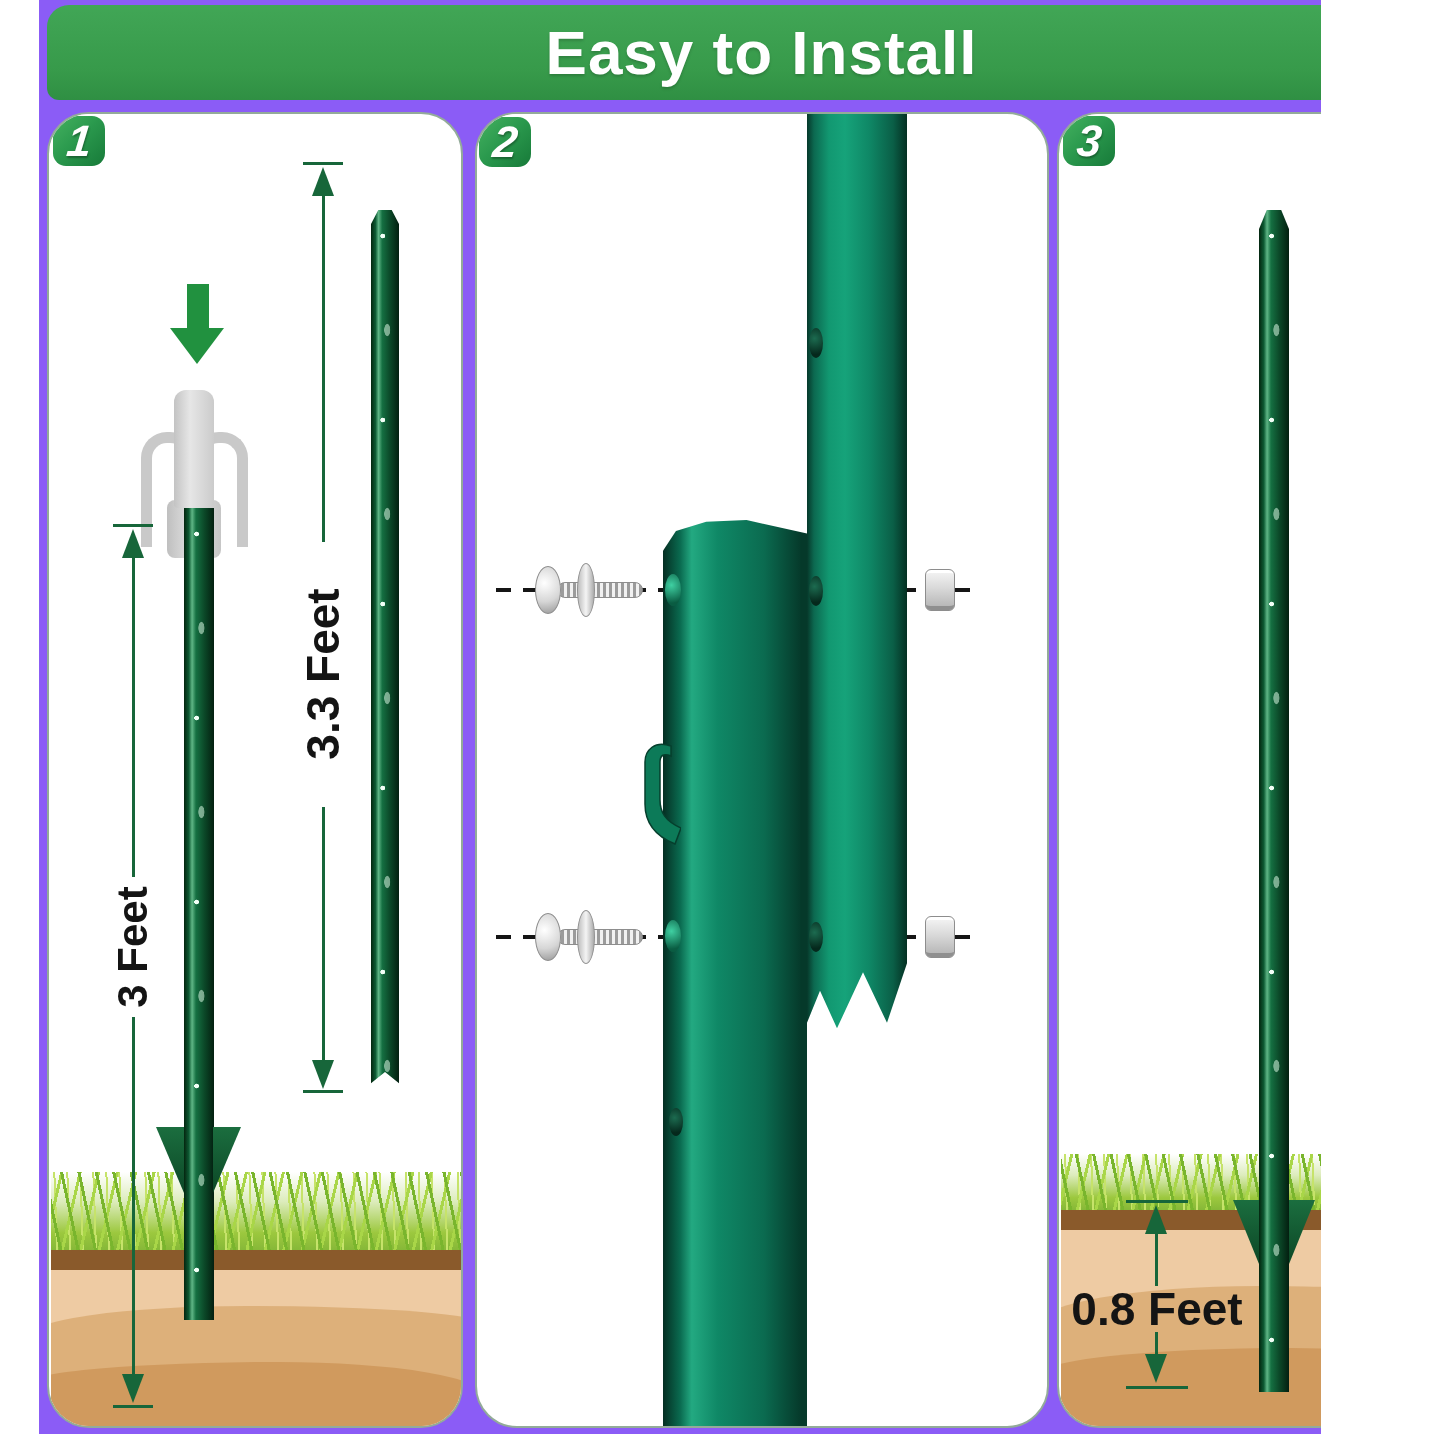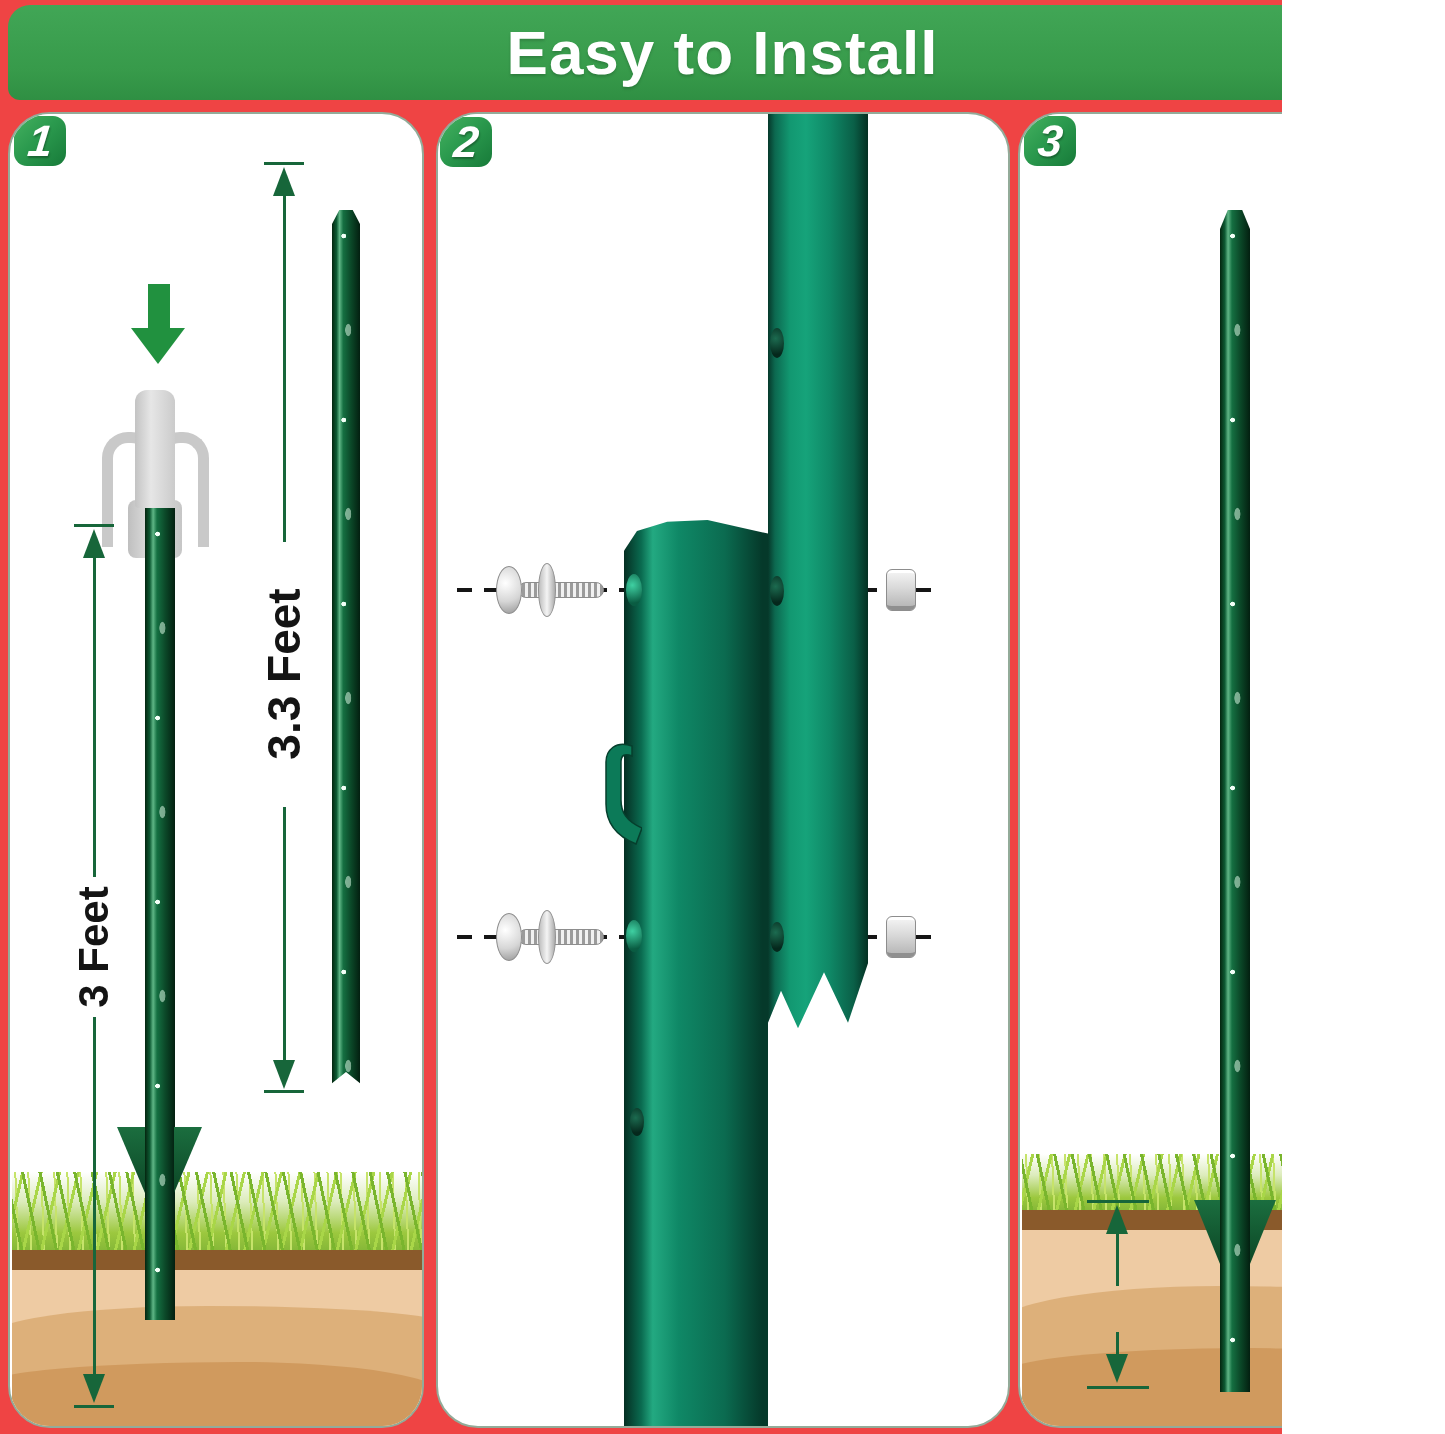--- a/index.html
+++ b/index.html
@@ -1,22 +1,23 @@
 <!DOCTYPE html>
 <html><head>
 <meta charset="utf-8">
 <style>
   :root{
     --dim:#17663a;
     --ink:#141414;
   }
   html,body{margin:0;padding:0;background:#fff;}
   .canvas{
-    position:relative;width:1282px;height:1434px;background:#ef4444;overflow:hidden;
+    position:relative;width:1282px;height:1434px;background:#8b5cf6;overflow:hidden;
     font-family:"Liberation Sans",sans-serif;
+    margin-left:39px;
   }
   
   .header{
     position:absolute;left:8px;top:5px;width:1429px;height:95px;
     background:linear-gradient(180deg,#41a656 0%,#379a4a 70%,#2f8f43 100%);
     border-radius:22px 22px 12px 12px;
     display:flex;align-items:center;justify-content:center;
   }
   .header h1{
     margin:0;color:#fff;font-size:62px;font-weight:700;letter-spacing:1px;
@@ -219,18 +220,19 @@
     <div class="cap" style="left:294px;top:84px;width:40px;"></div>
     <div class="arr up" style="left:303px;top:89px;"></div>
     <div class="vline" style="left:313px;top:118px;height:548px;"></div>
     <div class="vline" style="left:313px;top:736px;height:525px;"></div>
     <div class="arr down" style="left:303px;top:1260px;"></div>
     <div class="cap" style="left:294px;top:1291px;width:40px;"></div>
 
     <div class="cap" style="left:67px;top:1086px;width:62px;"></div>
     <div class="arr up" style="left:86px;top:1091px;"></div>
     <div class="vline" style="left:96px;top:1120px;height:52px;"></div>
+    <div class="hlabel" style="left:98px;top:1195px;font-size:46px;">0.8 Feet</div>
     <div class="vline" style="left:96px;top:1218px;height:24px;"></div>
     <div class="arr down" style="left:86px;top:1240px;"></div>
     <div class="cap" style="left:67px;top:1272px;width:62px;"></div>
   </div>
 
 </div>
 
 </body></html>

